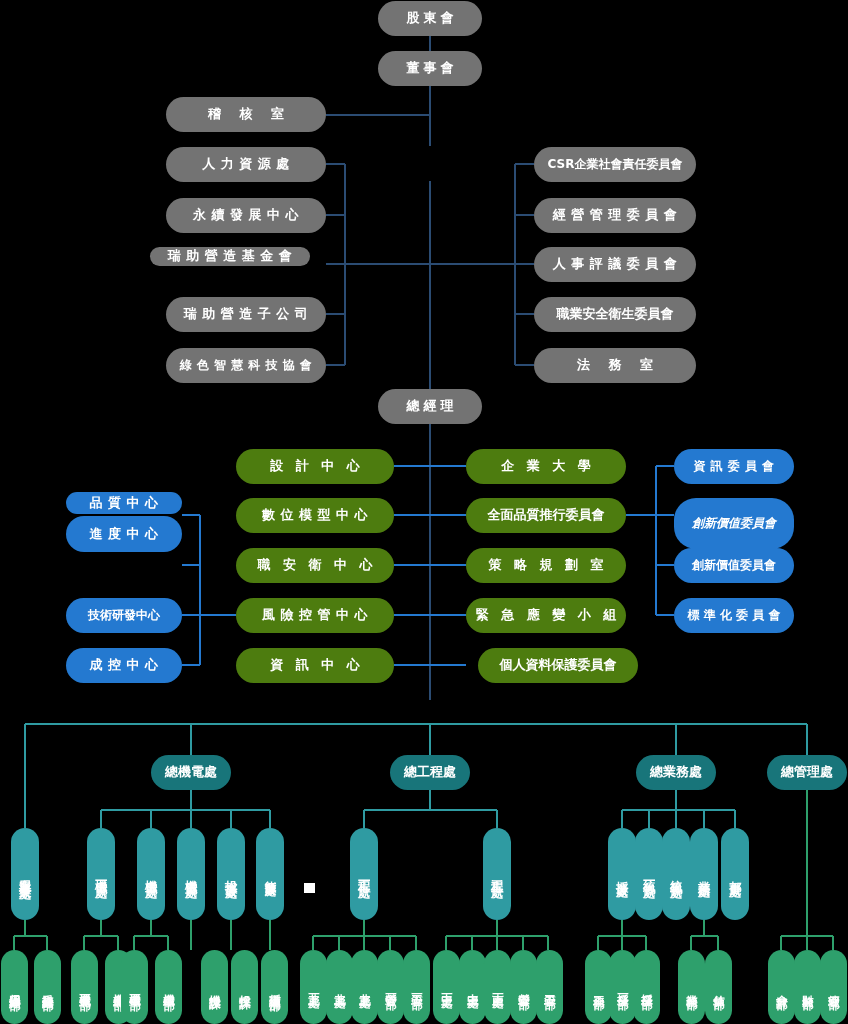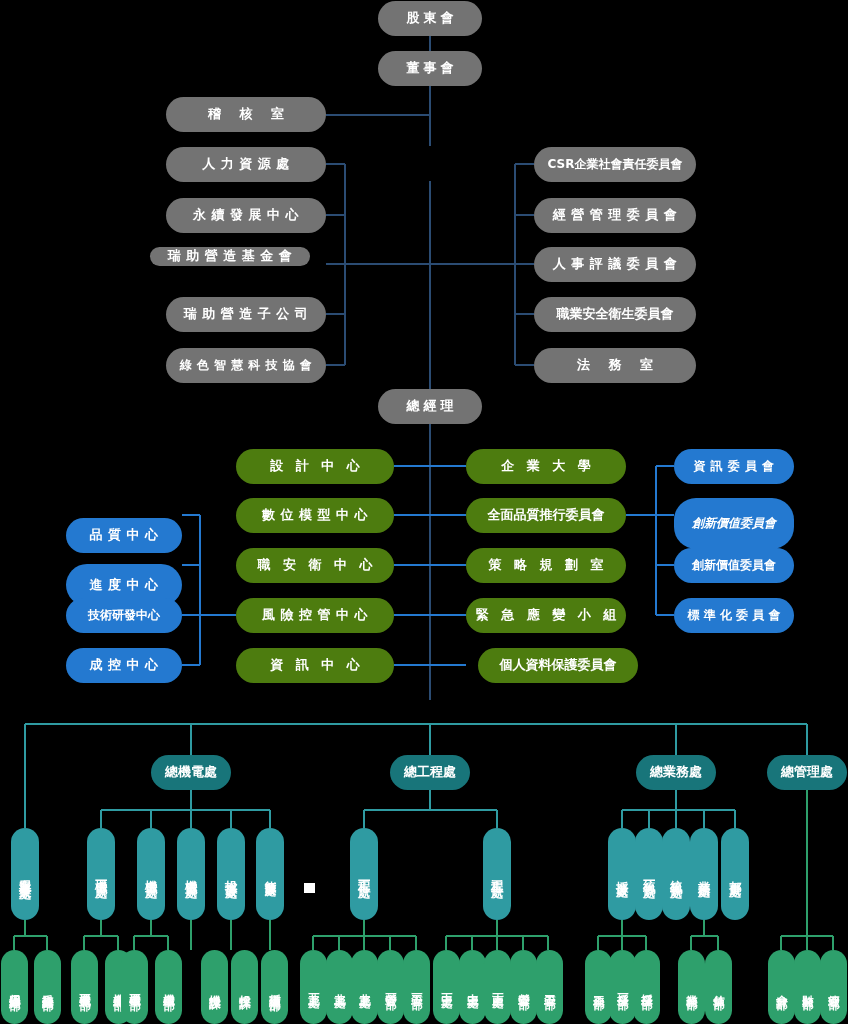--- a/index.html
+++ b/index.html
@@ -219,24 +219,24 @@
     <span class="h-txt tight">職業安全衛生委員會</span>
   </div>
   <div class="node navy" style="left:534px;top:348px;width:162px;height:35px;">
     <span class="h-txt wide">法 務 室</span>
   </div>
 
   <div class="node navy" style="left:378px;top:389px;width:104px;height:35px;">
     <span class="h-txt mid">總經理</span>
   </div>
 
-  <div class="node brightblue" style="left:66px;top:518px;width:116px;height:35px;">
+  <div class="node brightblue" style="left:66px;top:492px;width:116px;height:22px;">
     <span class="h-txt">品 質 中 心</span>
   </div>
-  <div class="node brightblue" style="left:66px;top:564px;width:116px;height:42px;">
+  <div class="node brightblue" style="left:66px;top:516px;width:116px;height:36px;">
     <span class="h-txt">進 度 中 心</span>
   </div>
   <div class="node brightblue" style="left:66px;top:598px;width:116px;height:35px;">
     <span class="h-txt tight s12">技術研發中心</span>
   </div>
   <div class="node brightblue" style="left:66px;top:648px;width:116px;height:35px;">
     <span class="h-txt">成 控 中 心</span>
   </div>
 
   <div class="node midblue" style="left:236px;top:449px;width:158px;height:35px;">

